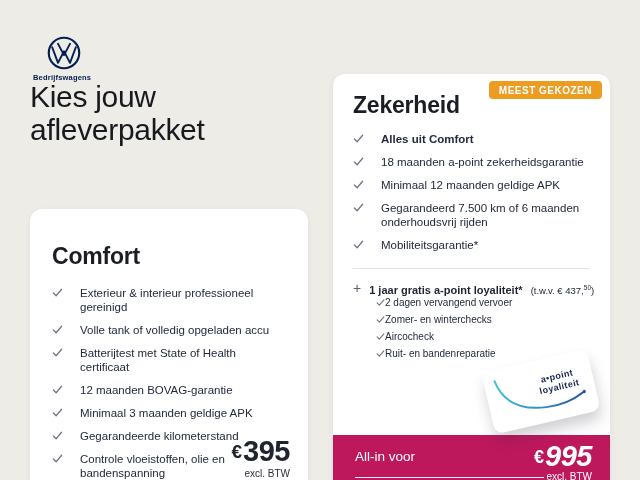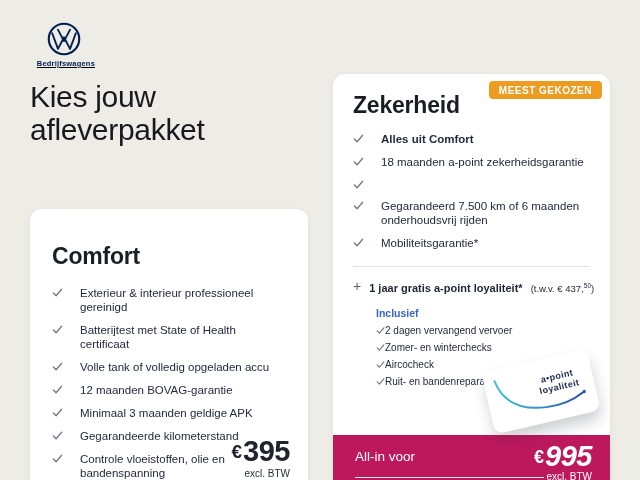--- a/index.html
+++ b/index.html
@@ -1,21 +1,21 @@
 <!DOCTYPE html>
 <html><head>
 <meta charset="utf-8">
 <style>
   * { margin:0; padding:0; box-sizing:border-box; }
   html,body { width:640px; height:480px; overflow:hidden; }
   body { font-family:"Liberation Sans", sans-serif; background:#EDECE7; }
   .stage { position:relative; width:640px; height:480px; background:#EDECE7; }
 
   
-  .brand { position:absolute; left:33px; top:22px; width:62px; text-align:right;text-decoration:underline; }
+  .brand { position:absolute; left:33px; top:36px; width:62px; text-align:left; }
   .brand svg { display:block; margin:0 auto; }
   .brand-label { margin-top:3px; font-size:7.5px; font-weight:bold; color:#001E50; letter-spacing:.2px; }
 
   
   .page-title { position:absolute; left:30px; top:80px; font-size:30px; line-height:33px;
                 font-weight:500; color:#17191E; letter-spacing:-.3px; }
 
   
   .card { position:absolute; background:#fff; border-radius:12px;
           box-shadow:0 2px 6px rgba(30,32,40,.06);margin-top:39px; }
@@ -112,29 +112,29 @@
             </svg>
           </span>
           <span class="txt">Exterieur &amp; interieur professioneel gereinigd</span>
         </li>
       <li>
           <span class="chk">
             <svg width="11" height="11" viewBox="0 0 12 12">
               <path d="M1.5 6.5 L4.5 9.5 L10.5 2.5" fill="none" stroke="#6E7687" stroke-width="1.4" stroke-linecap="round" stroke-linejoin="round"></path>
             </svg>
           </span>
+          <span class="txt">Volle tank of volledig opgeladen accu</span>
+        </li>
+      <li>
+          <span class="chk">
+            <svg width="11" height="11" viewBox="0 0 12 12">
+              <path d="M1.5 6.5 L4.5 9.5 L10.5 2.5" fill="none" stroke="#6E7687" stroke-width="1.4" stroke-linecap="round" stroke-linejoin="round"></path>
+            </svg>
+          </span>
           <span class="txt">Batterijtest met State of Health certificaat</span>
-        </li>
-      <li>
-          <span class="chk">
-            <svg width="11" height="11" viewBox="0 0 12 12">
-              <path d="M1.5 6.5 L4.5 9.5 L10.5 2.5" fill="none" stroke="#6E7687" stroke-width="1.4" stroke-linecap="round" stroke-linejoin="round"></path>
-            </svg>
-          </span>
-          <span class="txt">Volle tank of volledig opgeladen accu</span>
         </li>
       <li>
           <span class="chk">
             <svg width="11" height="11" viewBox="0 0 12 12">
               <path d="M1.5 6.5 L4.5 9.5 L10.5 2.5" fill="none" stroke="#6E7687" stroke-width="1.4" stroke-linecap="round" stroke-linejoin="round"></path>
             </svg>
           </span>
           <span class="txt">12 maanden BOVAG-garantie</span>
         </li>
       <li>
@@ -187,20 +187,21 @@
             </svg>
           </span>
           <span class="txt">18 maanden a-point zekerheidsgarantie</span>
         </li>
       <li>
           <span class="chk">
             <svg width="11" height="11" viewBox="0 0 12 12">
               <path d="M1.5 6.5 L4.5 9.5 L10.5 2.5" fill="none" stroke="#6E7687" stroke-width="1.4" stroke-linecap="round" stroke-linejoin="round"></path>
             </svg>
           </span>
+          <span class="txt">Minimaal 12 maanden geldige APK</span>
         </li>
       <li>
           <span class="chk">
             <svg width="11" height="11" viewBox="0 0 12 12">
               <path d="M1.5 6.5 L4.5 9.5 L10.5 2.5" fill="none" stroke="#6E7687" stroke-width="1.4" stroke-linecap="round" stroke-linejoin="round"></path>
             </svg>
           </span>
           <span class="txt">Gegarandeerd 7.500 km of 6 maanden onderhoudsvrij rijden</span>
         </li>
       <li>
@@ -214,21 +215,20 @@
     </ul>
 
     <div class="divider"></div>
 
     <div class="bonus-row">
       <span class="plus">+</span>
       <span class="bonus-title">1 jaar gratis a-point loyaliteit*</span>
       <span class="bonus-value"><span>(t.w.v. € 437,</span><sup>50</sup><span>)</span></span>
     </div>
 
-    <div class="inclusief">Inclusief</div>
     <ul class="sub-features">
       <li>
           <span class="chk">
             <svg width="9" height="9" viewBox="0 0 12 12">
               <path d="M1.5 6.5 L4.5 9.5 L10.5 2.5" fill="none" stroke="#6E7687" stroke-width="1.5" stroke-linecap="round" stroke-linejoin="round"></path>
             </svg>
           </span>
           <span class="txt">2 dagen vervangend vervoer</span>
         </li>
       <li>

